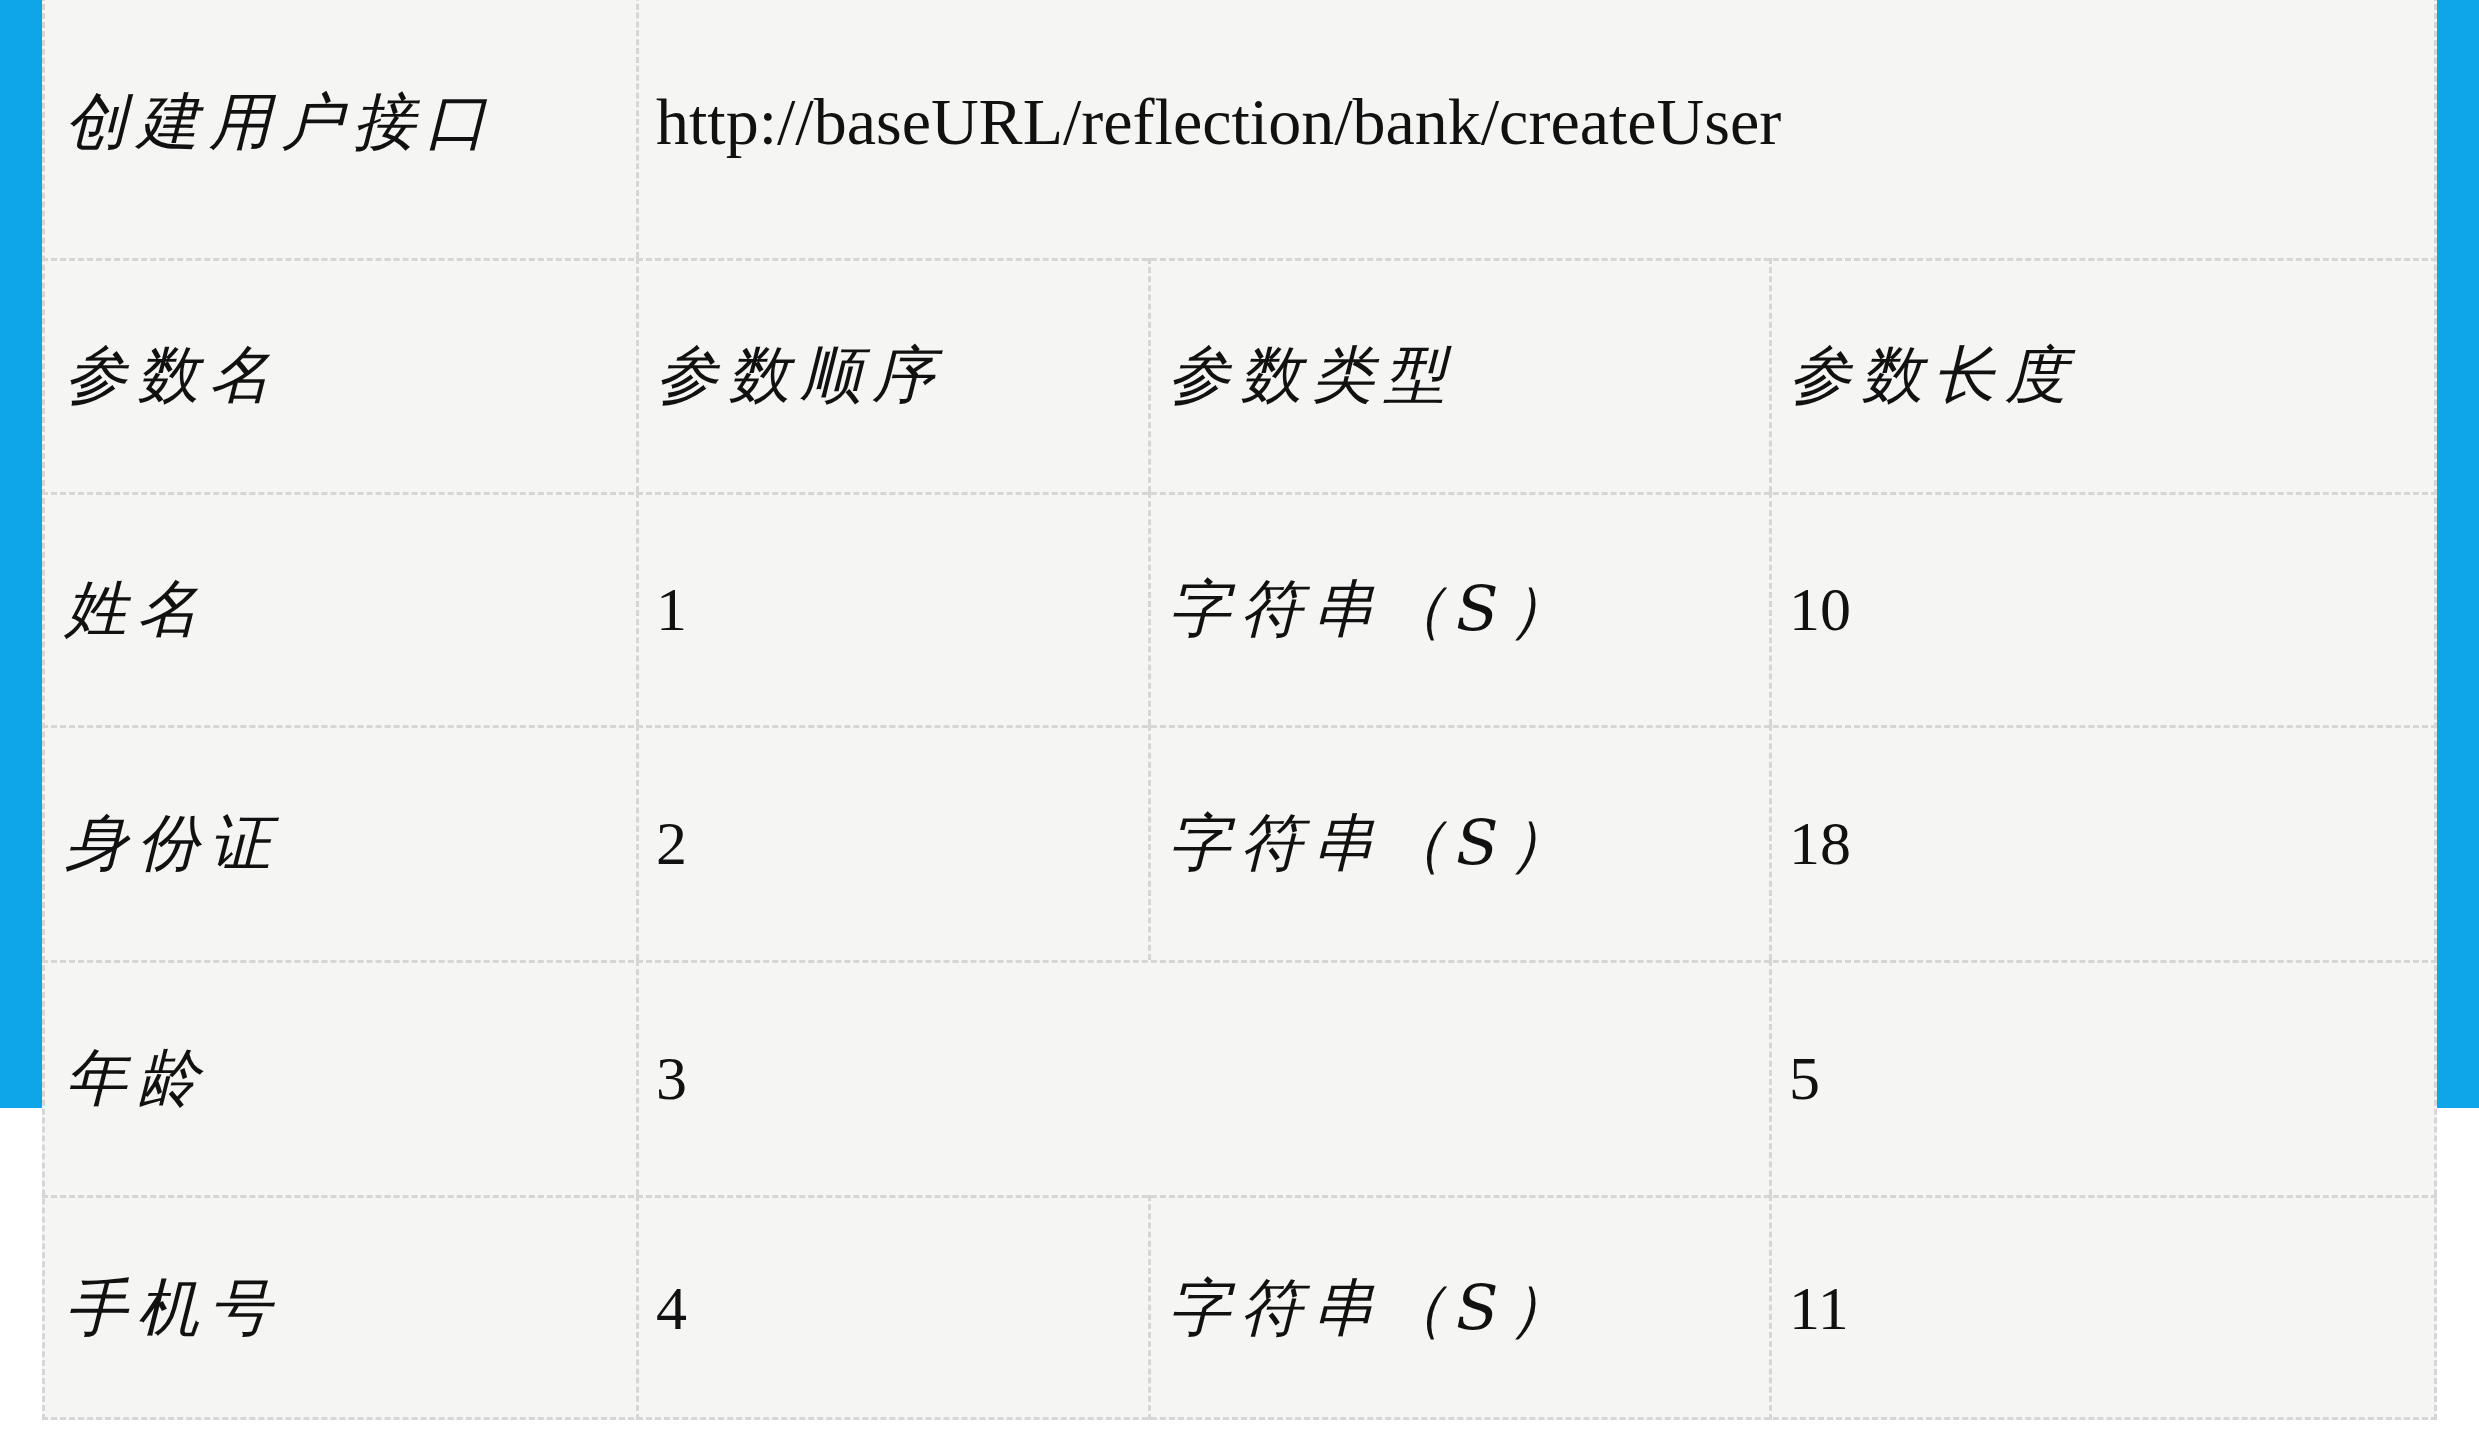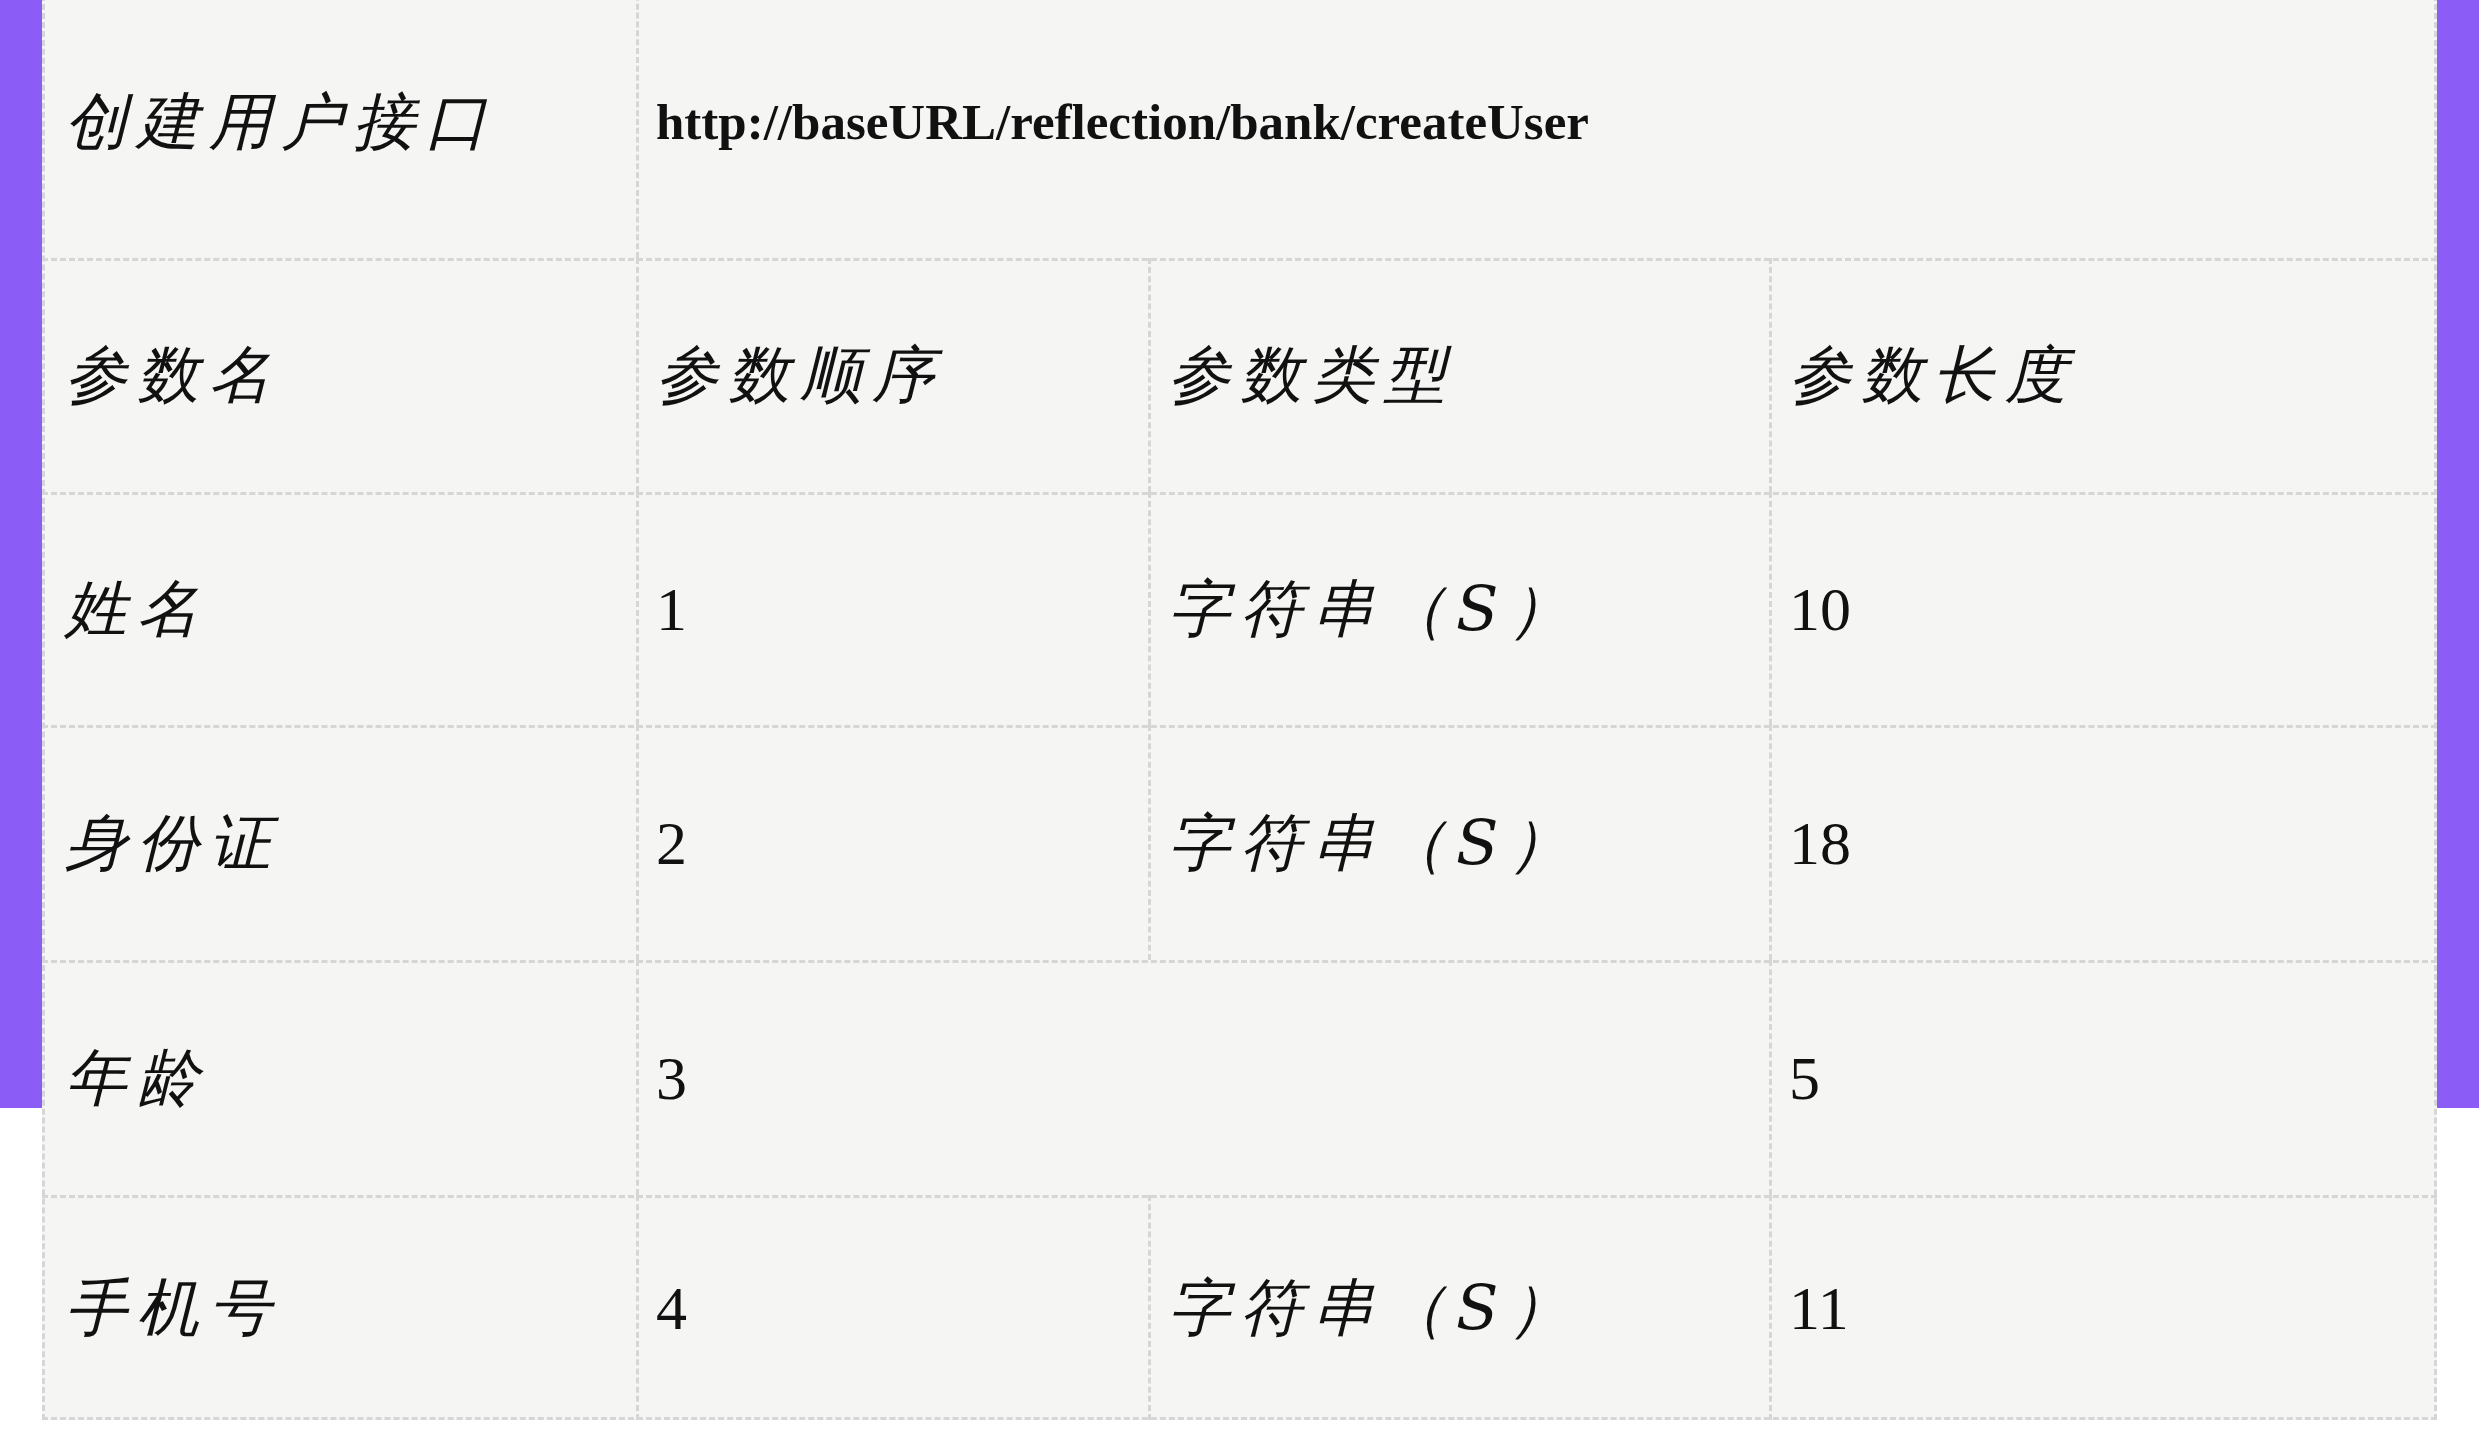--- a/index.html
+++ b/index.html
@@ -11,21 +11,21 @@
     width: 2479px;
     height: 1432px;
     overflow: hidden;
     font-family: "Liberation Serif", "DejaVu Serif", serif;
   }
 
   #page {
     position: relative;
     width: 2479px;
     height: 1108px;
-    background: #8b5cf6;
+    background: #0ea5e9;
   }
 
   
   #api-table {
     position: absolute;
     left: 42px;
     top: -14px;
     width: 2395px;
     height: 1434px;
     background: #f5f5f4;
@@ -96,22 +96,22 @@
   .cjk {
     font-family: "DejaVu Serif", "Liberation Serif", serif;
     font-size: 62px;
     font-style: italic;
     font-weight: 500;
     letter-spacing: 10px;
     line-height: 1;
   }
   .latin {
     font-family: "Liberation Serif", "DejaVu Serif", serif;
-    font-size: 51px;
-    font-weight: 700;
+    font-size: 66px;
+    font-weight: 400;
     line-height: 1;
   }
   .num {
     font-family: "Liberation Serif", "DejaVu Serif", serif;
     font-size: 62px;
     font-weight: 400;
     line-height: 1;
   }
 </style>
 </head>

